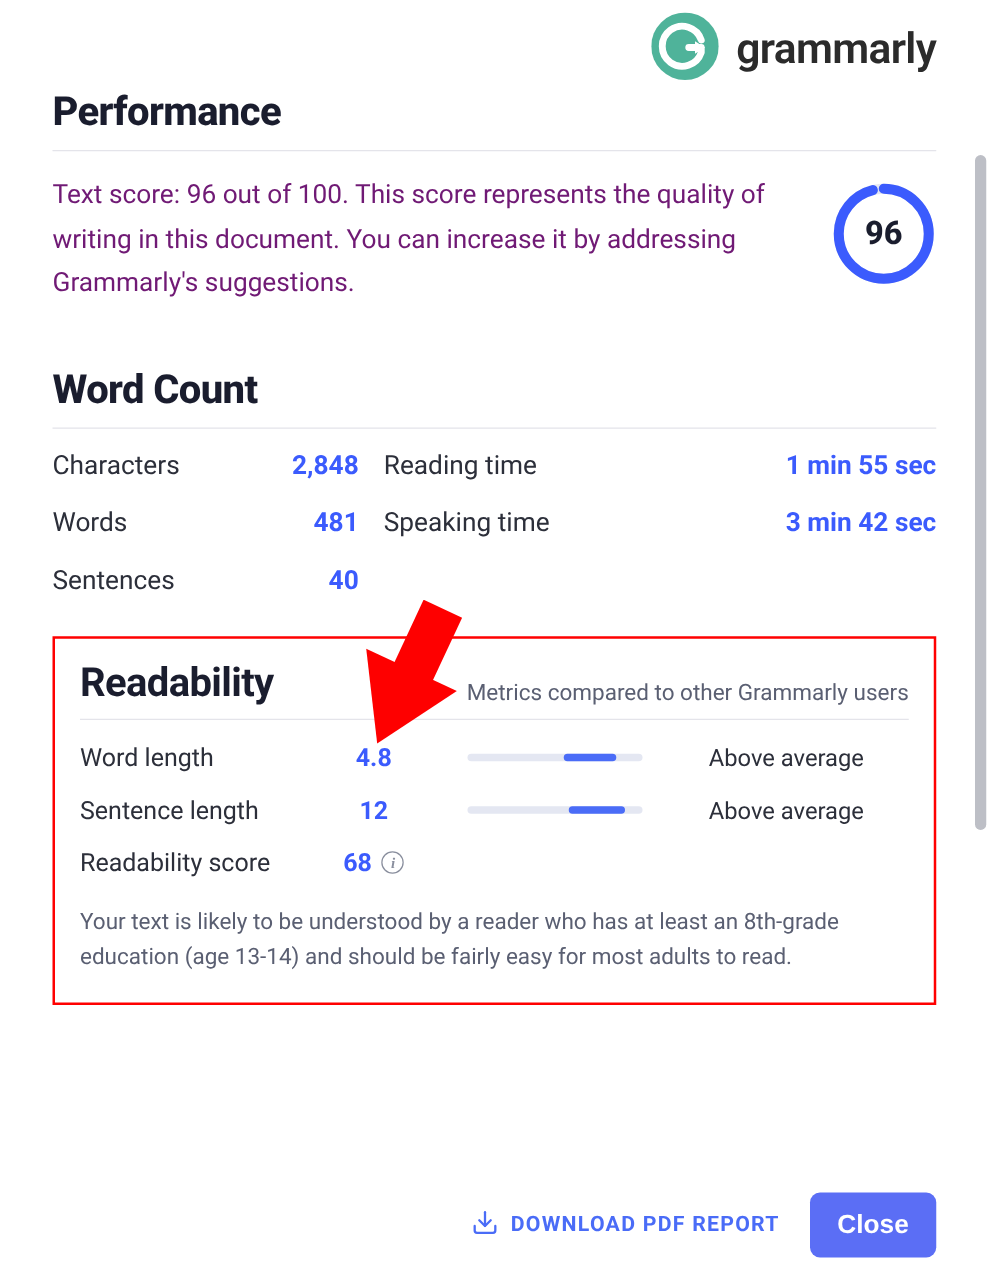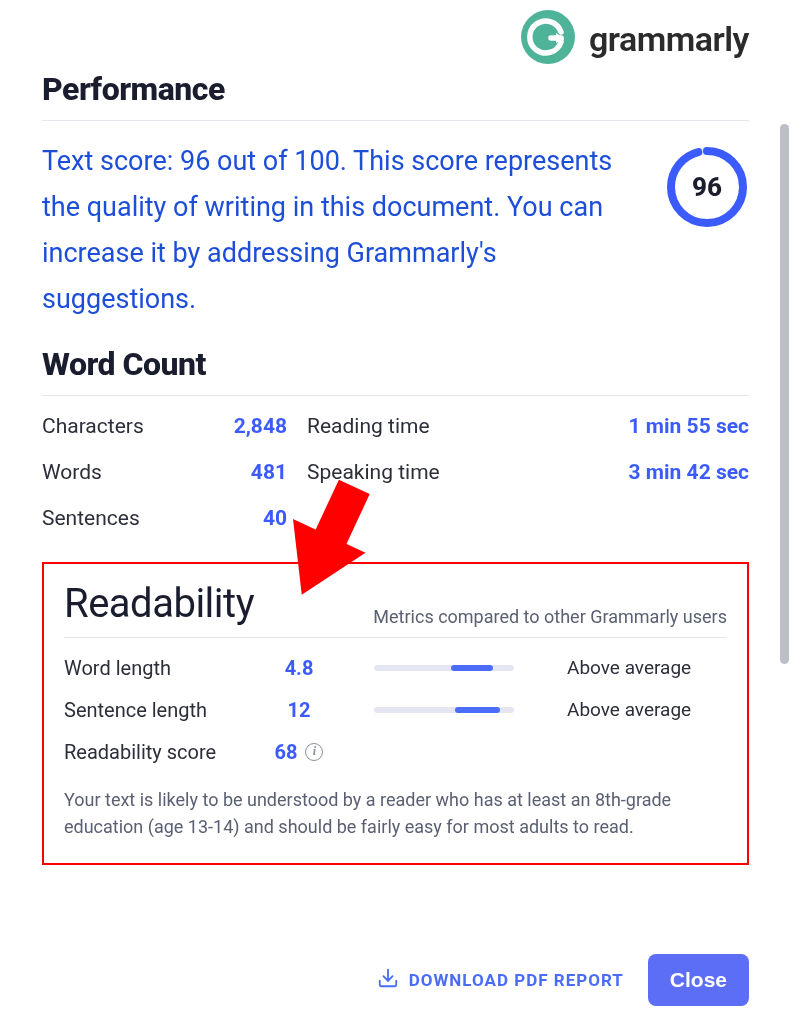--- a/index.html
+++ b/index.html
@@ -26,41 +26,41 @@
   .brand-text {
     font-size: 34px;
     font-weight: 600;
     color: #2b2b2b;
     letter-spacing: -0.5px;
   }
   h2.section-title {
     font-size: 32px;
     font-weight: 800;
     color: #1a1d2e;
-    margin-top: 22px;
+    margin-top: 46px;
     margin-bottom: 12px;
     letter-spacing: -0.5px;
   }
   h2.section-title.first {
     margin-top: 40px;
   }
   .hr {
     border: none;
     border-top: 1px solid #e4e4ea;
     margin-bottom: 18px;
   }
   .perf-row {
     display: flex;
     align-items: flex-start;
     gap: 30px;
   }
   .perf-text {
-    font-size: 27px;
+    font-size: 21px;
     line-height: 1.7;
-    color: #1d4ed8;
+    color: #701a75;
     flex: 1;
   }
   .score-ring {
     width: 84px;
     height: 84px;
     position: relative;
     flex-shrink: 0;
     margin-top: 6px;
   }
   .score-ring svg { transform: rotate(-90deg); }
@@ -90,22 +90,22 @@
     padding: 16px 20px 22px 20px;
     position: relative;
   }
   .read-head {
     display: flex;
     align-items: flex-end;
     justify-content: space-between;
     margin-bottom: 10px;
   }
   .read-head h2 {
-    font-size: 40px;
-    font-weight: 400;
+    font-size: 32px;
+    font-weight: 700;
     color: #1a1d2e;
     letter-spacing: -0.5px;
   }
   .read-sub {
     font-size: 18px;
     color: #5a5f72;
   }
   .read-grid {
     display: grid;
     grid-template-columns: 200px 70px 1fr 160px;

